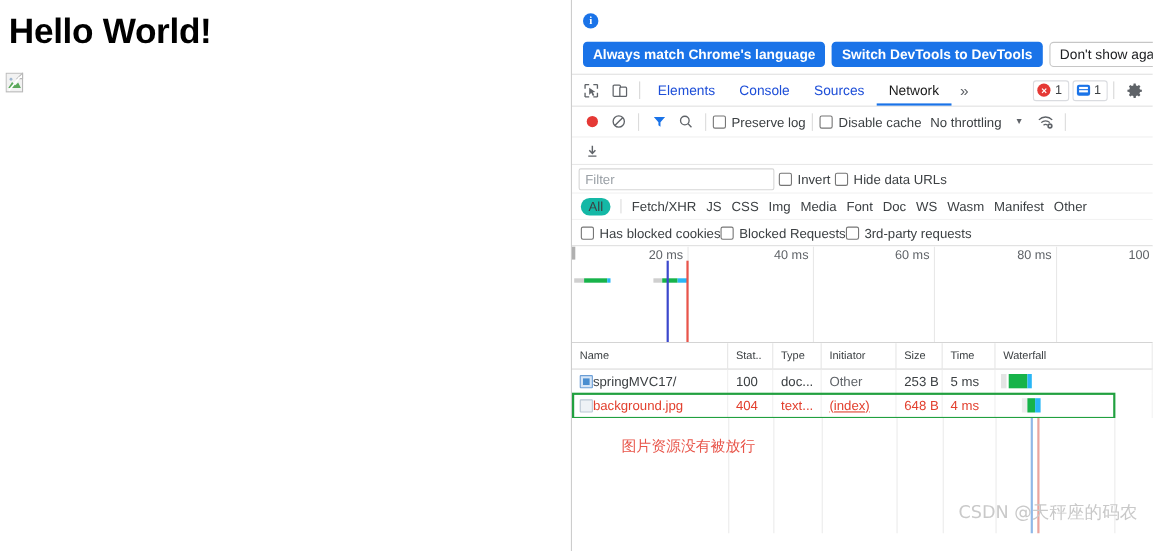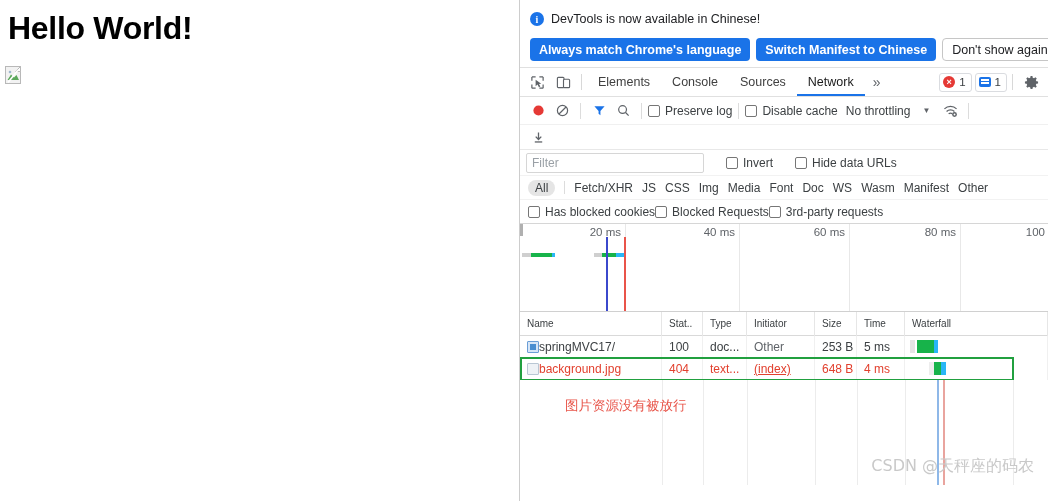--- a/index.html
+++ b/index.html
@@ -75,21 +75,21 @@
     border-bottom: 1px solid #e0e0e0;
     padding: 0 4px;
   }
   .tb-icon {
     width: 26px; height: 26px; display: flex; align-items: center; justify-content: center;
     cursor: pointer;
   }
   .tb-sep { width: 1px; height: 16px; background: #d8d8d8; margin: 0 5px; }
   .tab {
     padding: 0 11px; height: 28px; line-height: 28px;
-    font-size: 12.5px; color: #404040; cursor: pointer; white-space: nowrap;
+    font-size: 12.5px; color: #1d4ed8; cursor: pointer; white-space: nowrap;
   }
   .tab.active { color: #1a1a1a; border-bottom: 2px solid #1a73e8; }
   .more-tabs { padding: 0 8px; color: #5f6368; font-size: 14px; cursor: pointer; }
   .badge {
     display: flex; align-items: center; gap: 4px;
     border: 1px solid #dadce0; border-radius: 3px;
     padding: 1px 5px 1px 3px; height: 19px; margin-left: 3px;
     font-size: 11.5px; color: #3c4043; cursor: pointer;
   }
   .badge-err-dot {
@@ -124,38 +124,38 @@
 
   
   #export-row {
     display: flex; align-items: center; height: 25px; padding: 0 6px;
     border-bottom: 1px solid #e8e8e8;
   }
 
   
   #filter-row {
     display: flex; align-items: center; height: 26px;
-    padding: 2px 6px; gap: 22px;
+    padding: 2px 6px; gap: 4px;
     border-bottom: 1px solid #f2f2f2;
   }
   #filter-input {
     width: 178px; height: 20px; border: 1px solid #d6d6d6; border-radius: 2px;
     padding: 0 5px; font-size: 12px; color: #3c4043;
     font-family: "Liberation Sans", sans-serif; background: #fff;
   }
   #filter-input::placeholder { color: #9aa0a6; }
 
   
   #type-row {
     display: flex; align-items: center; height: 24px; padding: 0 8px; gap: 9px;
     border-bottom: 1px solid #f2f2f2;
   }
   .type-chip { font-size: 12px; color: #3c4043; cursor: pointer; white-space: nowrap; }
   .type-chip.active {
-    background: #e5e5e5; border-radius: 8px; padding: 1px 7px;
+    background: #14b8a6; border-radius: 8px; padding: 1px 7px;
   }
   .type-sep { width: 1px; height: 13px; background: #dcdcdc; }
 
   
   #cookie-row {
     display: flex; align-items: center; height: 24px; padding: 0 8px; 
     border-bottom: 1px solid #d6d6d6;
   }
 
   
@@ -248,25 +248,24 @@
       <path d="M3 16.5 L13 4" stroke="#ffffff" stroke-width="1.6" fill="none"></path>
       <circle cx="5" cy="6" r="1.3" fill="#9fb7d0"></circle>
     </svg>
   </div>
 
   <div id="devtools">
 
     <div id="infobar">
       <div class="ib-row1">
         <div class="info-icon">i</div>
-        <div id="infobar-text">DevTools is now available in Chinese!</div>
       </div>
       <div class="ib-row2">
         <button class="btn-primary">Always match Chrome's language</button>
-        <button class="btn-primary">Switch Manifest to Chinese</button>
+        <button class="btn-primary">Switch DevTools to DevTools</button>
         <button class="btn-secondary">Don't show again</button>
       </div>
     </div>
 
     <div id="tabbar">
       <div class="tb-icon">
         <svg width="15" height="15" viewBox="0 0 16 16">
           <path d="M2 2 h4 M2 2 v4 M14 2 h-4 M14 2 v4 M2 14 h4 M2 14 v-4 M14 14 h-4 M14 14 v-4" stroke="#5f6368" stroke-width="1.3" fill="none"></path>
           <path d="M6 5 L6 12 L8 10 L9.5 13 L11 12.3 L9.6 9.5 L12 9.3 Z" fill="#5f6368"></path>
         </svg>

